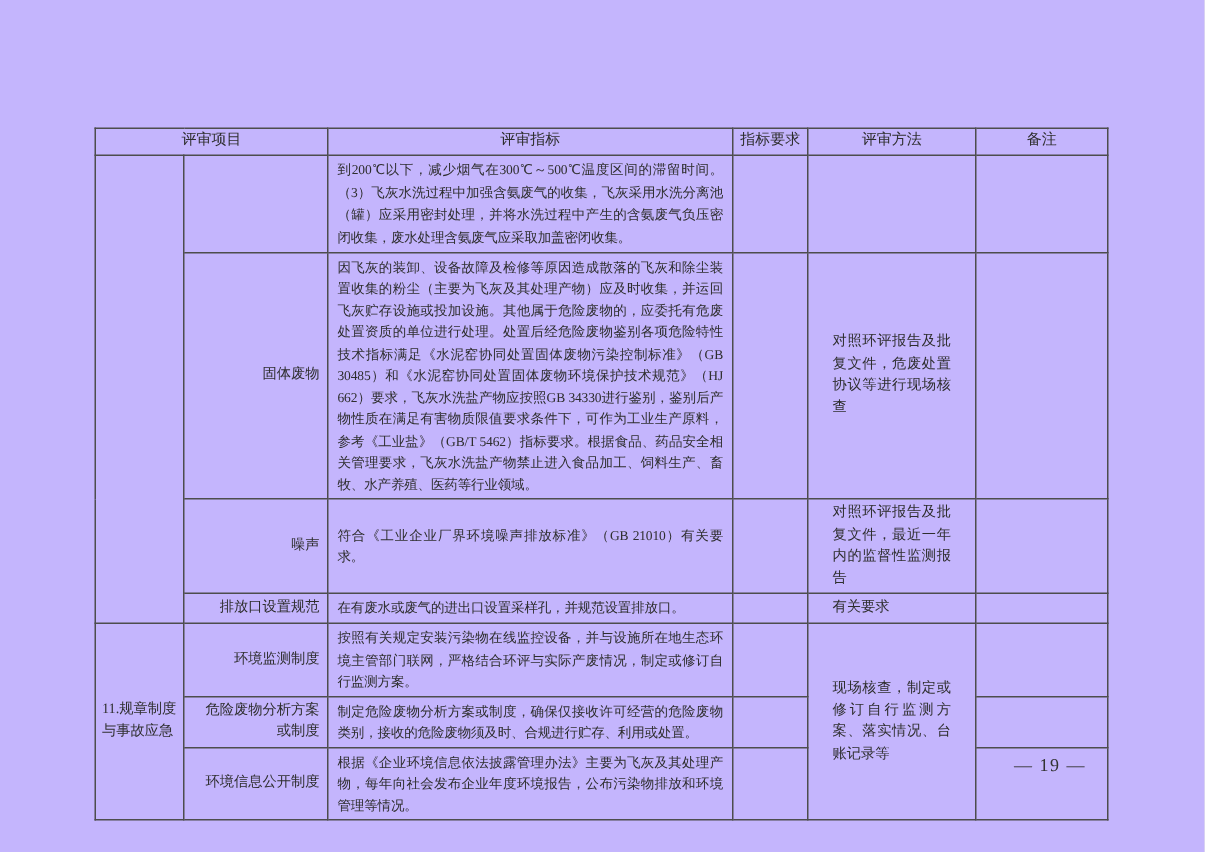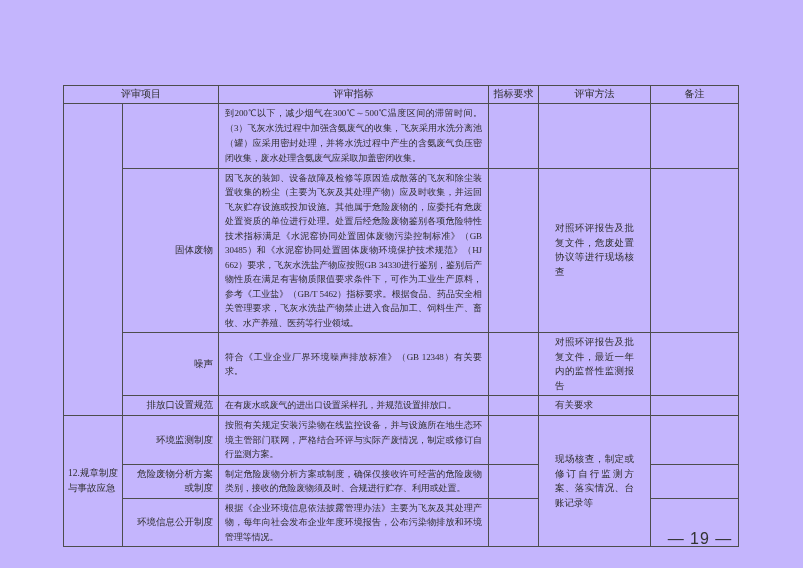--- a/index.html
+++ b/index.html
@@ -44,25 +44,24 @@
   td.group  { text-align: left; padding: 2px 4px; line-height: 15px; }
   td.ind    { text-align: justify; padding: 2px 6px; font-size: 9px; letter-spacing: -0.1px; margin-top: 13px; }
   td.method { text-align: justify; padding: 2px 16px; }
   td.blank  { padding: 0; }
   tr.r1 td { line-height: 15px; }
   .page-number {
     position: absolute;
     left: 650px; top: 503px;
     width: 100px;
     text-align: center;
-    font-size: 16px;
+    font-size: 12px;
     color: #333333;
     letter-spacing: 1px;
-    font-family: Liberation Sans, sans-serif;
-    margin-top: 27px;
+    font-family: Liberation Serif, serif;
   }
 </style>
 </head>
 <body>
 
 <div class="page">
 
   <table class="review-table">
     <colgroup>
       <col class="c1">
@@ -94,36 +93,36 @@
     <tr style="height:146px">
       <td class="item">固体废物</td>
       <td class="ind">因飞灰的装卸、设备故障及检修等原因造成散落的飞灰和除尘装置收集的粉尘（主要为飞灰及其处理产物）应及时收集，并运回飞灰贮存设施或投加设施。其他属于危险废物的，应委托有危废处置资质的单位进行处理。处置后经危险废物鉴别各项危险特性技术指标满足《水泥窑协同处置固体废物污染控制标准》（GB 30485）和《水泥窑协同处置固体废物环境保护技术规范》（HJ 662）要求，飞灰水洗盐产物应按照GB 34330进行鉴别，鉴别后产物性质在满足有害物质限值要求条件下，可作为工业生产原料，参考《工业盐》（GB/T 5462）指标要求。根据食品、药品安全相关管理要求，飞灰水洗盐产物禁止进入食品加工、饲料生产、畜牧、水产养殖、医药等行业领域。</td>
       <td class="blank"></td>
       <td class="method">对照环评报告及批复文件，危废处置协议等进行现场核查</td>
       <td class="blank"></td>
     </tr>
 
     <tr style="height:42px">
       <td class="item">噪声</td>
-      <td class="ind">符合《工业企业厂界环境噪声排放标准》（GB 12348）有关要求。</td>
+      <td class="ind">符合《工业企业厂界环境噪声排放标准》（GB 21010）有关要求。</td>
       <td class="blank"></td>
       <td class="method">对照环评报告及批复文件，最近一年内的监督性监测报告</td>
       <td class="blank"></td>
     </tr>
 
     <tr style="height:20px">
       <td class="item">排放口设置规范</td>
       <td class="ind">在有废水或废气的进出口设置采样孔，并规范设置排放口。</td>
       <td class="blank"></td>
       <td class="method">有关要求</td>
       <td class="blank"></td>
     </tr>
 
     <tr style="height:45px">
-      <td class="group" rowspan="3">12.规章制度与事故应急</td>
+      <td class="group" rowspan="3">11.规章制度与事故应急</td>
       <td class="item">环境监测制度</td>
       <td class="ind">按照有关规定安装污染物在线监控设备，并与设施所在地生态环境主管部门联网，严格结合环评与实际产废情况，制定或修订自行监测方案。</td>
       <td class="blank"></td>
       <td class="method" rowspan="3">现场核查，制定或修订自行监测方案、落实情况、台账记录等</td>
       <td class="blank"></td>
     </tr>
 
     <tr style="height:32px">
       <td class="item">危险废物分析方案或制度</td>
       <td class="ind">制定危险废物分析方案或制度，确保仅接收许可经营的危险废物类别，接收的危险废物须及时、合规进行贮存、利用或处置。</td>

